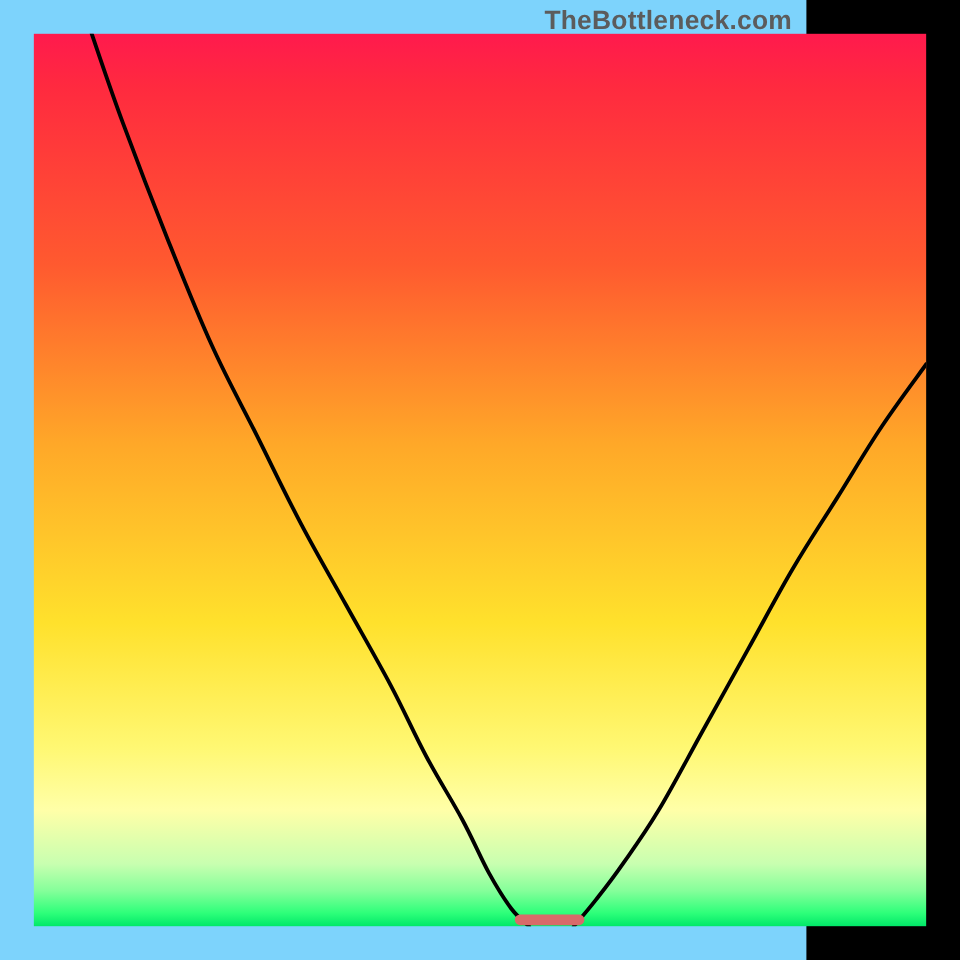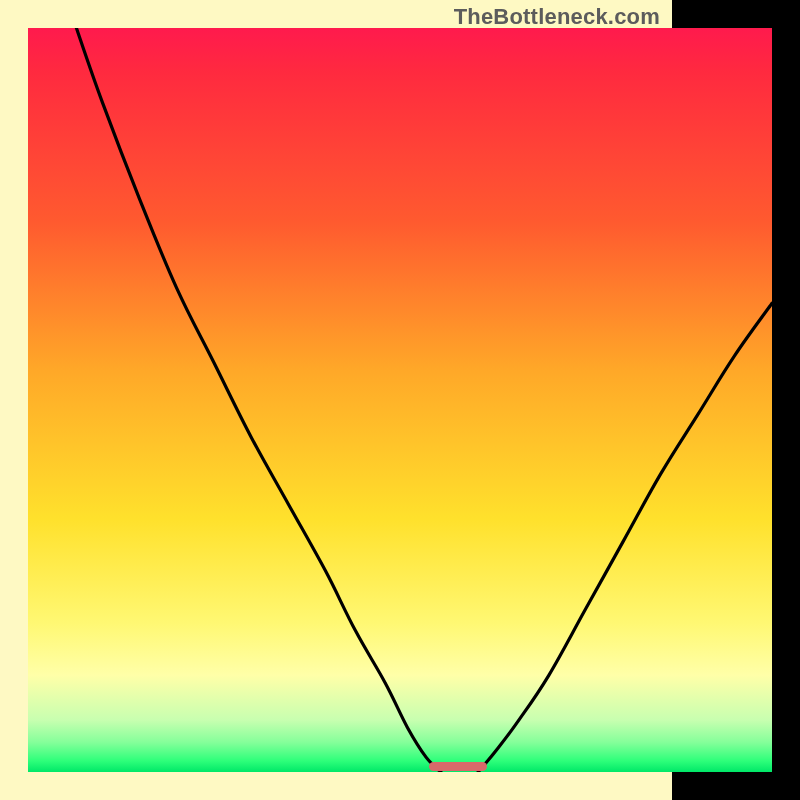--- a/index.html
+++ b/index.html
@@ -9,21 +9,21 @@
     height: 800px;
     background: #000;
     overflow: hidden;
   }
   .frame {
     position: absolute;
     left: 0;
     top: 0;
     width: 672px;
     height: 800px;
-    background: #fef9c3;
+    background: #7dd3fc;
   }
   .watermark {
     position: absolute;
     top: 4px;
     right: 12px;
     font-family: Arial, Helvetica, sans-serif;
     font-size: 22px;
     font-weight: 600;
     color: #5c5c5c;
     letter-spacing: 0.2px;

